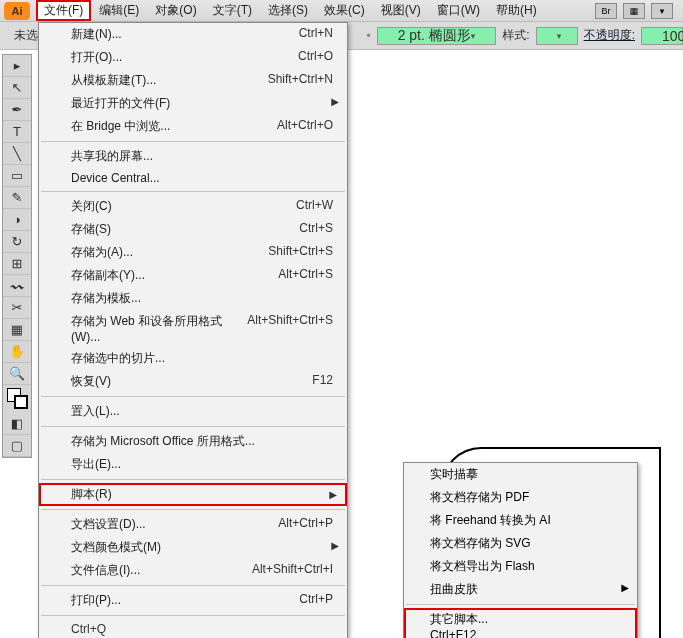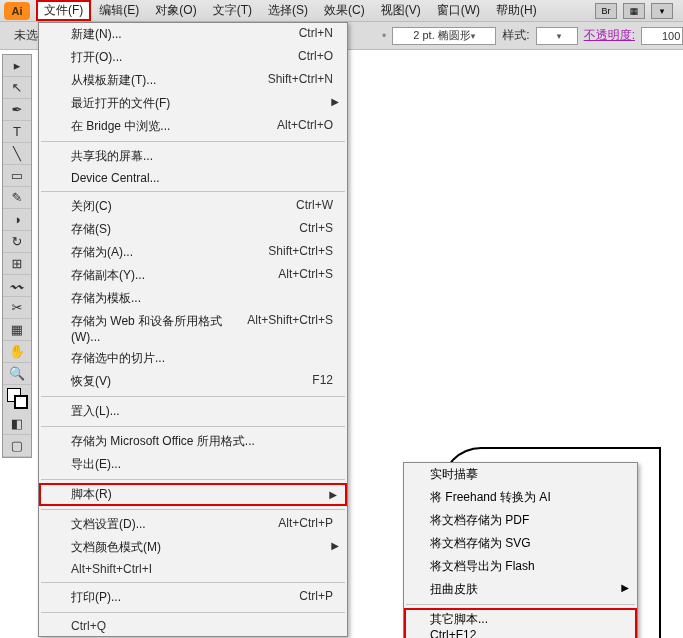--- a/index.html
+++ b/index.html
@@ -58,28 +58,28 @@
     background: #dcdcdc;
     border-bottom: 1px solid #bbb;
     display: flex;
     align-items: center;
     padding-left: 14px;
     gap: 6px;
     color: #333;
   }
   .toolbar2 .sep { color: #888; }
   .toolbar2 .field {
-    background: #ffffff;
+    background: #86efac;
     border: 1px solid #999;
     height: 18px;
     padding: 0 20px;
     display: flex; align-items: center;
-    font-size: 11px;
-  }
-  .opacity-link { color: #a21caf; text-decoration: underline; cursor:pointer;}
+    font-size: 14px;
+  }
+  .opacity-link { color: #0f172a; text-decoration: underline; cursor:pointer;}
   .toolbox {
     position: absolute;
     left: 2px; top: 54px;
     width: 30px;
     background: #d6d6d6;
     border: 1px solid #999;
     display: flex;
     flex-direction: column;
   }
   .toolbox .tool {
@@ -290,41 +290,42 @@
     <div class="dd-sep"></div>
     <div class="dd-item">
       <span class="label">文档设置(D)...</span>
       <span class="shortcut">Alt+Ctrl+P</span>
     </div>
     <div class="dd-item">
       <span class="label">文档颜色模式(M)</span>
       <span class="arrow">▶</span>
     </div>
     <div class="dd-item">
+      <span class="label">文件信息(I)...</span>
       <span class="shortcut">Alt+Shift+Ctrl+I</span>
     </div>
     <div class="dd-sep"></div>
     <div class="dd-item">
       <span class="label">打印(P)...</span>
       <span class="shortcut">Ctrl+P</span>
     </div>
     <div class="dd-sep"></div>
     <div class="dd-item">
       <span class="shortcut">Ctrl+Q</span>
     </div>
   </div>
 <div class="submenu" id="script-submenu">
     <div class="dd-item">
       <span class="label">实时描摹</span>
     </div>
     <div class="dd-item">
+      <span class="label">将文档存储为 PDF</span>
+    </div>
+    <div class="dd-item">
       <span class="label">将 Freehand 转换为 AI</span>
-    </div>
-    <div class="dd-item">
-      <span class="label">将文档存储为 PDF</span>
     </div>
     <div class="dd-item">
       <span class="label">将文档存储为 SVG</span>
     </div>
     <div class="dd-item">
       <span class="label">将文档导出为 Flash</span>
     </div>
     <div class="dd-item">
       <span class="label">扭曲皮肤</span>
       <span class="arrow">▶</span>

